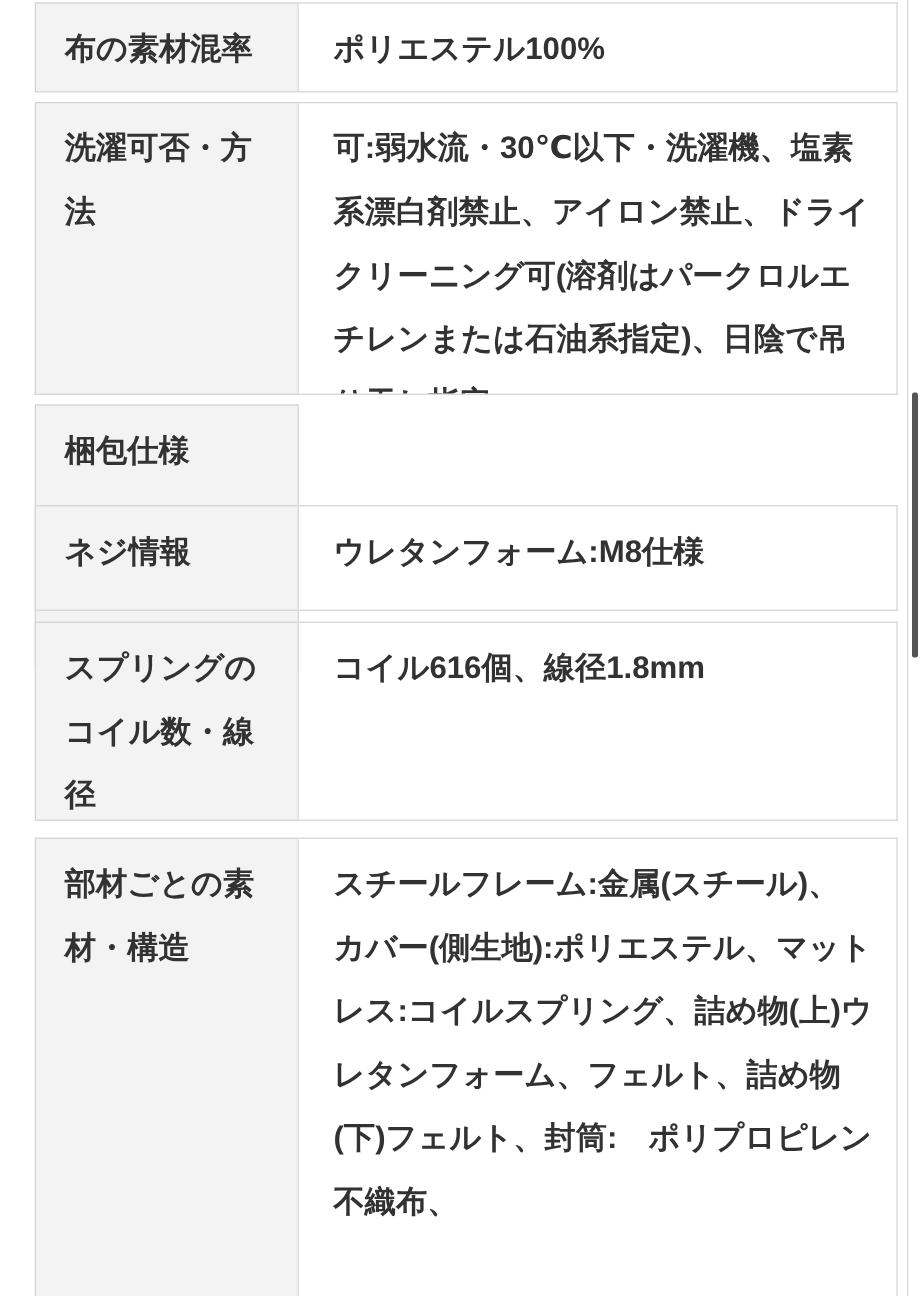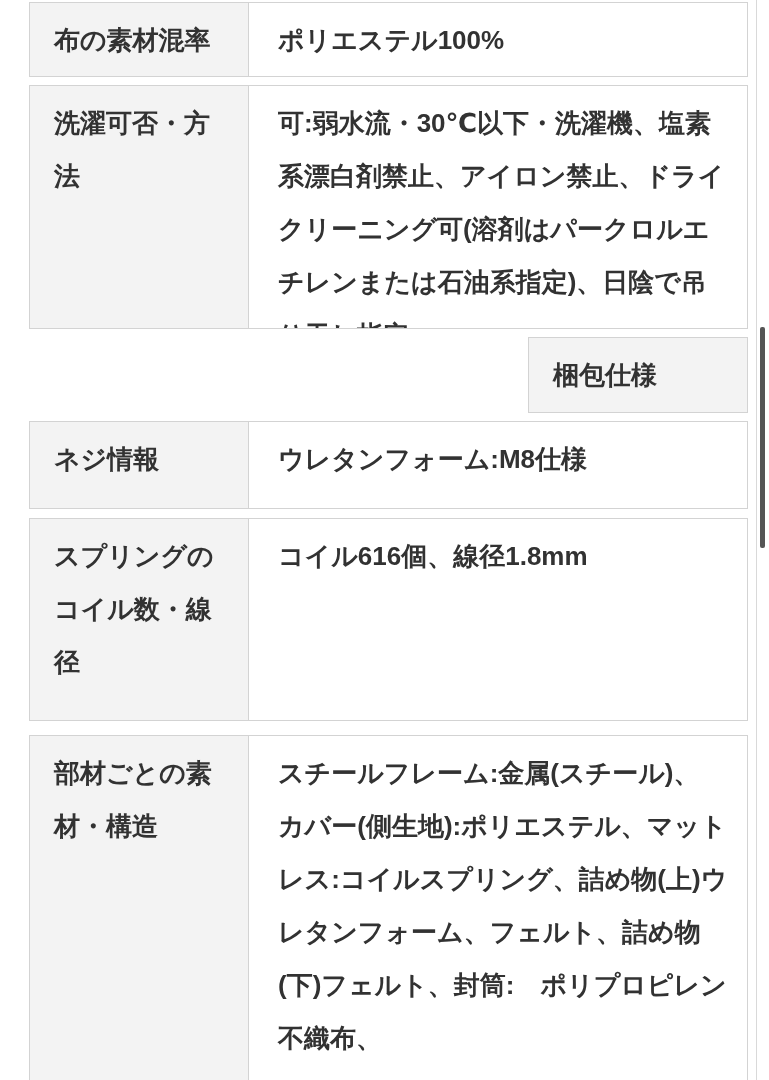--- a/index.html
+++ b/index.html
@@ -9,42 +9,42 @@
     --thumb:#555555;
   }
   *{box-sizing:border-box;}
   html,body{margin:0;padding:0;}
   body{
     width:769px;height:1080px;overflow:hidden;background:#ffffff;
     font-family:"Liberation Sans","DejaVu Sans",sans-serif;
   }
   .screen{position:relative;width:769px;height:1080px;background:#ffffff;overflow:hidden;}
   .spec-table{position:absolute;left:29px;top:2px;width:719px;}
-  .spec-row{display:flex;align-items:stretch;justify-content:flex-end;}
+  .spec-row{display:flex;align-items:stretch;}
   .spec-label{
     width:220px;flex:0 0 220px;
     background:var(--label-bg);
     border:1px solid var(--border);
     padding:11px 24px;
     font-size:26px;line-height:53px;font-weight:700;color:var(--text);
     overflow:hidden;word-break:break-all;
   }
   .spec-value{
     width:499px;flex:0 0 499px;
     background:#ffffff;
     border:1px solid var(--border);border-left:none;
     padding:11px 18px 11px 29px;
     font-size:26px;line-height:53px;font-weight:700;color:var(--text);
     overflow:hidden;word-break:break-all;
   }
   .r1{height:75px;}
   .r2{height:244px;margin-top:8px;}
-  .r3{height:76px;margin-top:8px;}
+  .r3{height:76px;margin-top:8px;flex-direction:column;}
   .r4{height:88px;margin-top:8px;}
-  .r5{height:203px;margin-top:9px;}
+  .r5{height:166px;margin-top:9px;}
   .r6{height:400px;margin-top:14px;}
   .content-edge{
     position:absolute;left:756px;top:0;width:1px;height:1080px;
     background:#d9d9d9;
   }
   .scroll-thumb{
     position:absolute;left:760px;top:327px;width:5px;height:221px;
     background:var(--thumb);border-radius:2px;
   }
 </style>

